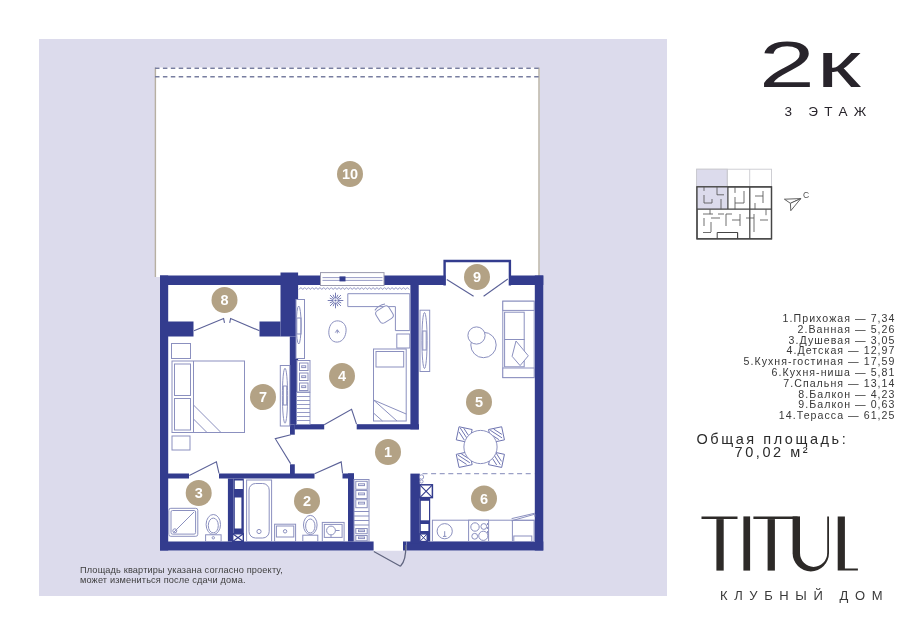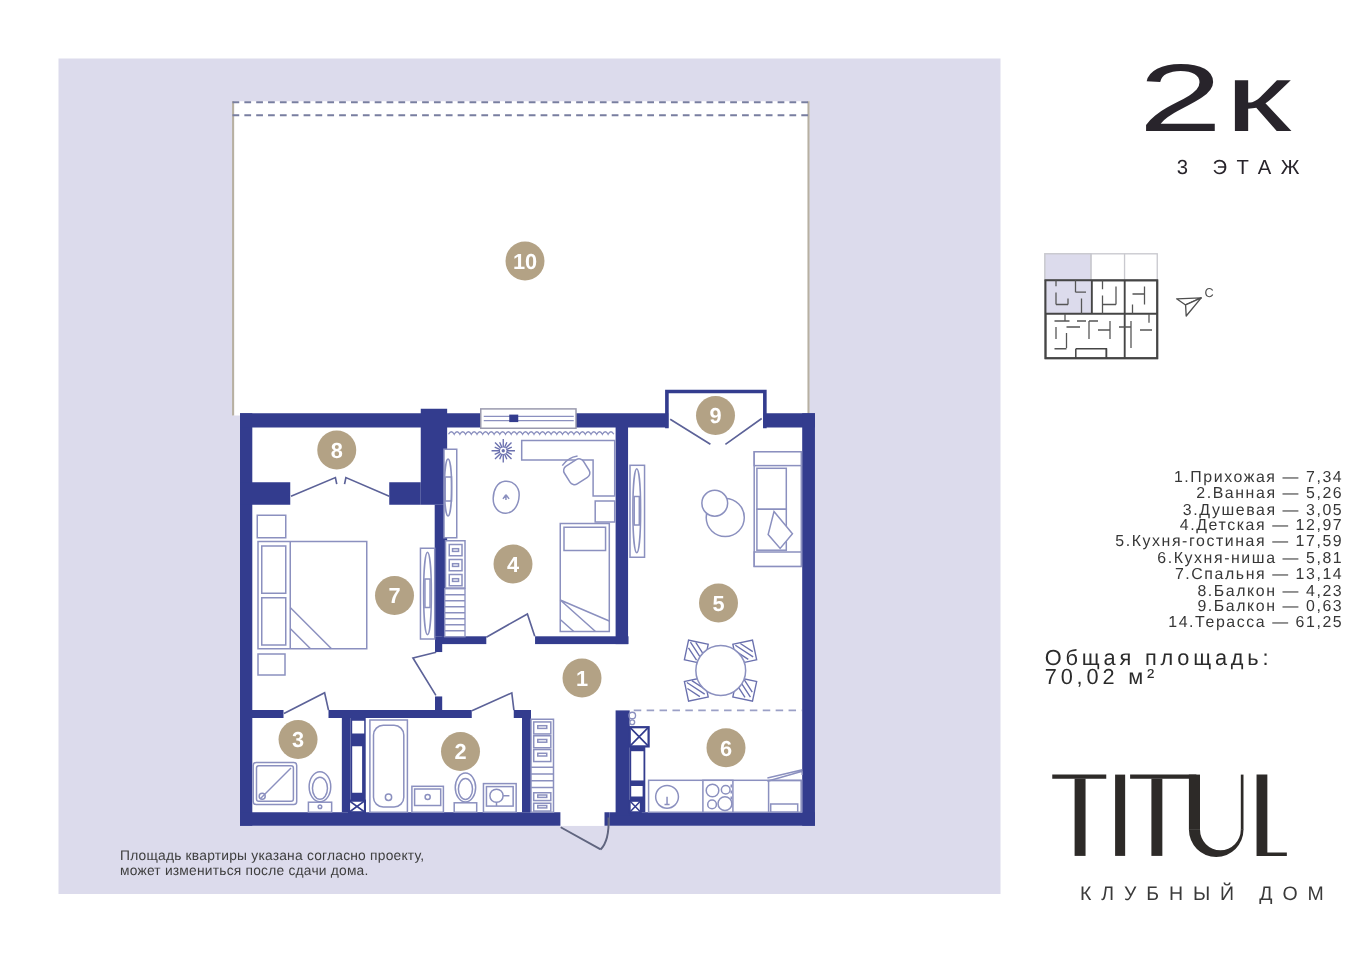--- a/index.html
+++ b/index.html
@@ -383,15 +383,15 @@
   <div><span style="display:inline-block;width:21px;">3.</span>Душевая — 3,05</div>
   <div><span style="display:inline-block;width:21px;">4.</span>Детская — 12,97</div>
   <div><span style="display:inline-block;width:21px;">5.</span>Кухня-гостиная — 17,59</div>
   <div><span style="display:inline-block;width:21px;">6.</span>Кухня-ниша — 5,81</div>
   <div><span style="display:inline-block;width:21px;">7.</span>Спальня — 13,14</div>
   <div><span style="display:inline-block;width:21px;">8.</span>Балкон — 4,23</div>
   <div><span style="display:inline-block;width:21px;">9.</span>Балкон — 0,63</div>
   <div><span style="display:inline-block;width:21px;">14.</span>Терасса — 61,25</div>
 </div>
 
-<div class="abs" style="left:696.5px;top:433px;color:#2b2b2b;font-size:14.5px;line-height:13.2px;letter-spacing:2.55px;">Общая площадь:<br>70,02 м²</div>
+<div class="abs" style="left:696.5px;top:433px;color:#2b2b2b;font-size:14.5px;line-height:13.2px;letter-spacing:2.55px;text-align:center;">Общая площадь:<br>70,02 м²</div>
 
 <div class="abs" style="left:80px;top:566px;color:#3e3e3e;font-size:9.2px;line-height:9.8px;letter-spacing:0.15px;">Площадь квартиры указана согласно проекту,<br>может измениться после сдачи дома.</div>
 
 </body></html>

